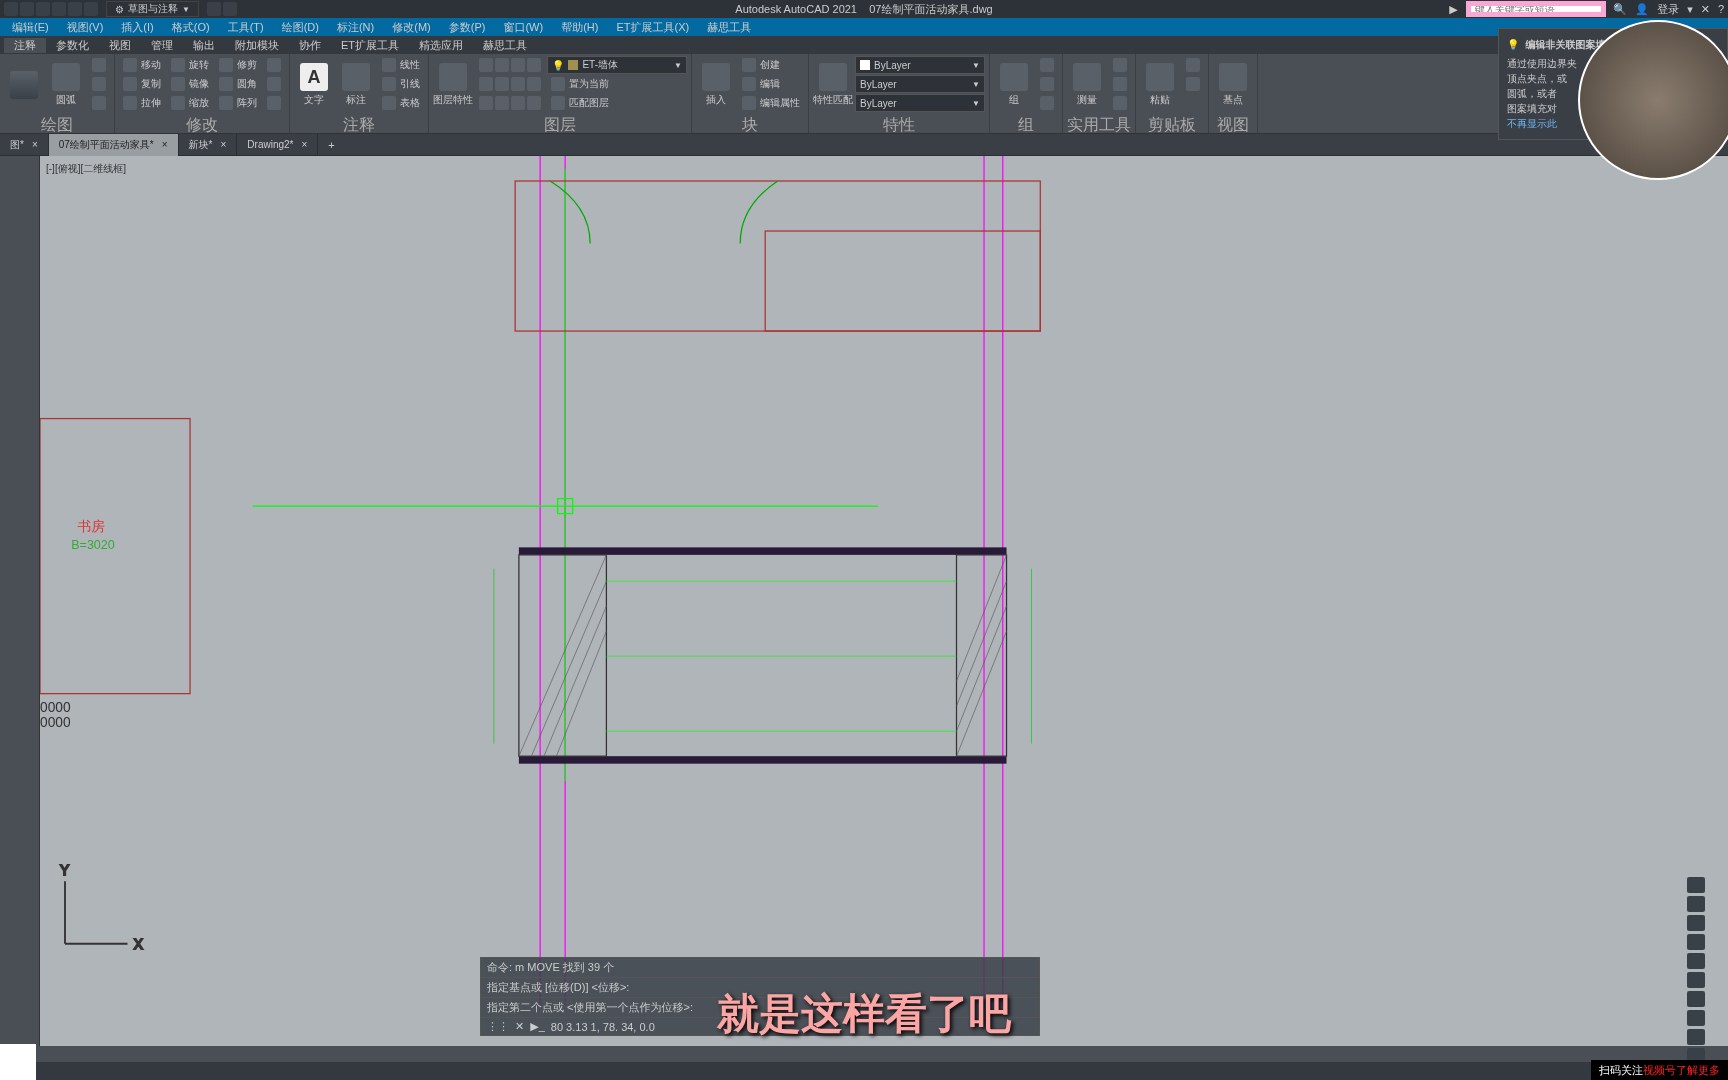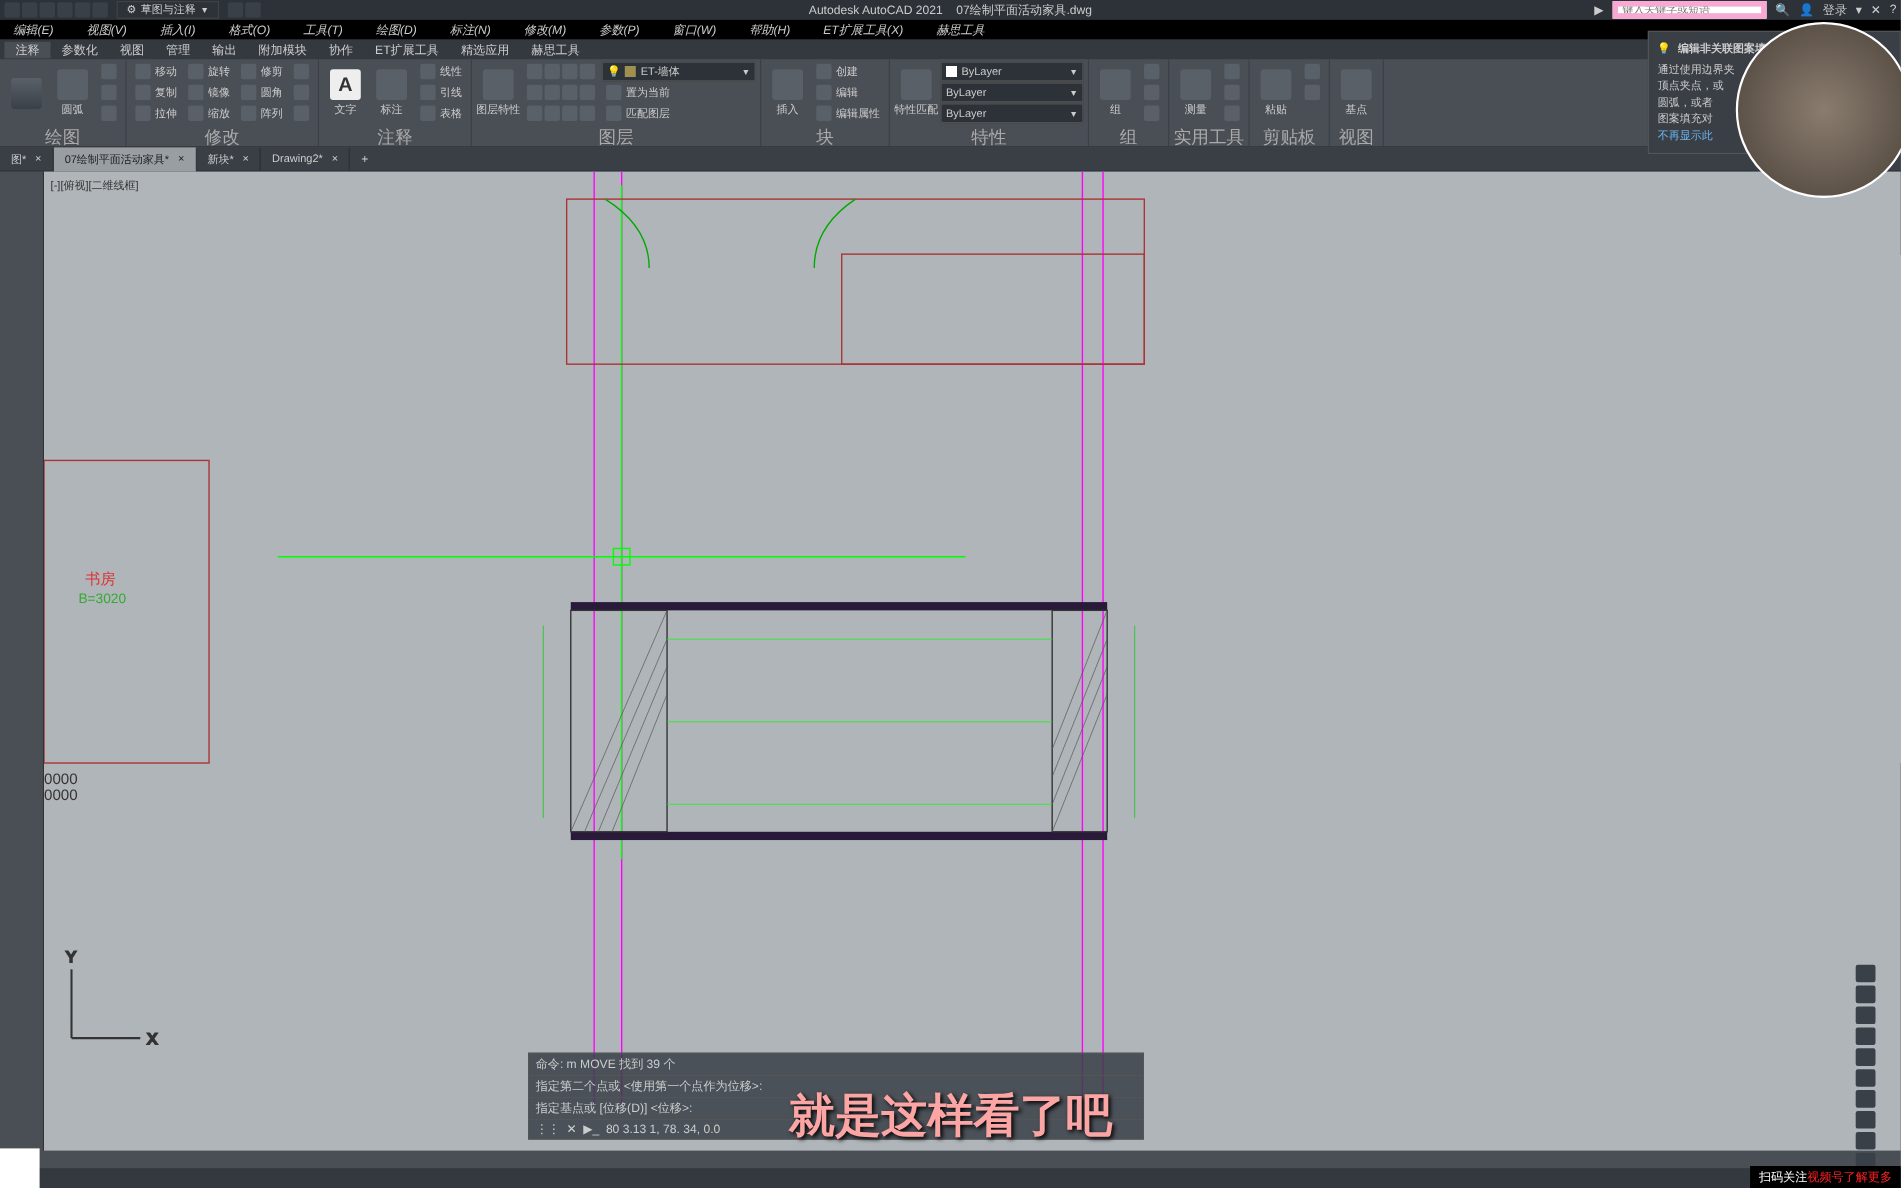--- a/index.html
+++ b/index.html
@@ -4,21 +4,21 @@
 <style>
 * { margin: 0; padding: 0; box-sizing: border-box; font-family: "Microsoft YaHei", Arial, sans-serif; }
 body { background: #4a4f56; color: #ccc; font-size: 11px; overflow: hidden; width: 1728px; height: 1080px; position: relative; }
 .titlebar { height: 18px; background: #2d3238; display: flex; align-items: center; padding: 0 4px; }
 .qat { display: flex; gap: 2px; }
 .qat-btn { width: 14px; height: 14px; background: #3a4048; border-radius: 2px; }
 .workspace-dd { background: #2d3238; border: 1px solid #444; padding: 0 8px; margin-left: 8px; display: flex; align-items: center; gap: 4px; font-size: 10px; }
 .title-center { position: absolute; left: 50%; transform: translateX(-50%); font-size: 11px; color: #ccc; }
 .title-right { margin-left: auto; display: flex; align-items: center; gap: 8px; }
 .search-box { background: #ffffff; border: 5px solid #f9a8d4; width: 140px; height: 16px; padding: 0 4px; color: #888; font-size: 10px; }
-.menubar { height: 18px; background: #000000; display: flex; align-items: center; padding: 0 4px; gap: 14px; font-style: italic; }
+.menubar { height: 18px; background: #0369a1; display: flex; align-items: center; padding: 0 4px; gap: 2px; }
 .menu-item { padding: 0 8px; font-size: 11px; cursor: pointer; }
 .ribbon-tabs { height: 18px; background: #34383f; display: flex; align-items: center; padding: 0 4px; }
 .ribbon-tab { padding: 0 10px; font-size: 11px; cursor: pointer; }
 .ribbon-tab.active { background: #4a4f56; }
 .ribbon { height: 80px; background: #4a4f56; display: flex; border-bottom: 1px solid #333; }
 .ribbon-panel { border-right: 1px solid #3a3f46; padding: 0 4px; display: flex; flex-direction: column; height: 100%; }
 .panel-body { flex: 1; display: flex; align-items: flex-start; gap: 2px; padding-top: 2px; }
 .panel-title { height: 16px; text-align: center; font-size: 16px; color: #aaa; display: flex; align-items: center; justify-content: center; gap: 4px; }
 .big-btn { width: 40px; height: 58px; display: flex; flex-direction: column; align-items: center; justify-content: center; gap: 2px; font-size: 10px; }
 .big-icon { width: 28px; height: 28px; background: #5a6068; border-radius: 3px; }
@@ -493,22 +493,22 @@
     <g stroke="#333" stroke-width="1.5" fill="none">
       <line x1="20" y1="630" x2="20" y2="580"></line>
         <line x1="20" y1="630" x2="70" y2="630"></line>
       <text x="16" y="575" fill="#333" font-size="11">Y</text>
       <text x="75" y="634" fill="#333" font-size="11">X</text>
     </g>
   </svg>
 
   <div class="cmdline-area">
     <div class="cmd-hist">命令: m MOVE 找到 39 个</div>
+    <div class="cmd-hist">指定基点或 [位移(D)] &lt;位移&gt;:</div>
     <div class="cmd-hist">指定第二个点或 &lt;使用第一个点作为位移&gt;:</div>
-    <div class="cmd-hist">指定基点或 [位移(D)] &lt;位移&gt;:</div>
     <div class="cmd-input-row">
       <span>⋮⋮</span>
       <span>✕</span>
       <span>▶_</span>
       <span>80  3.13  1, 78. 34, 0.0</span>
     </div>
   </div>
 </div>
 
 <div class="statusbar">

